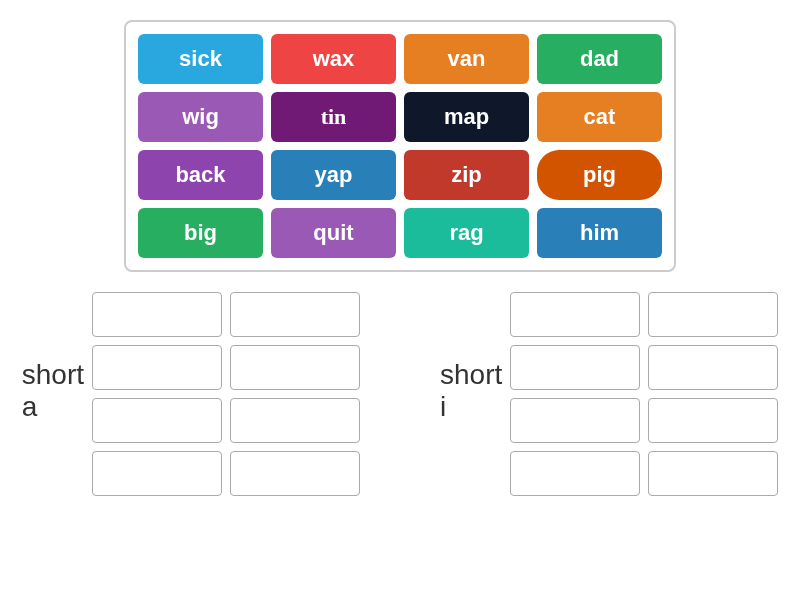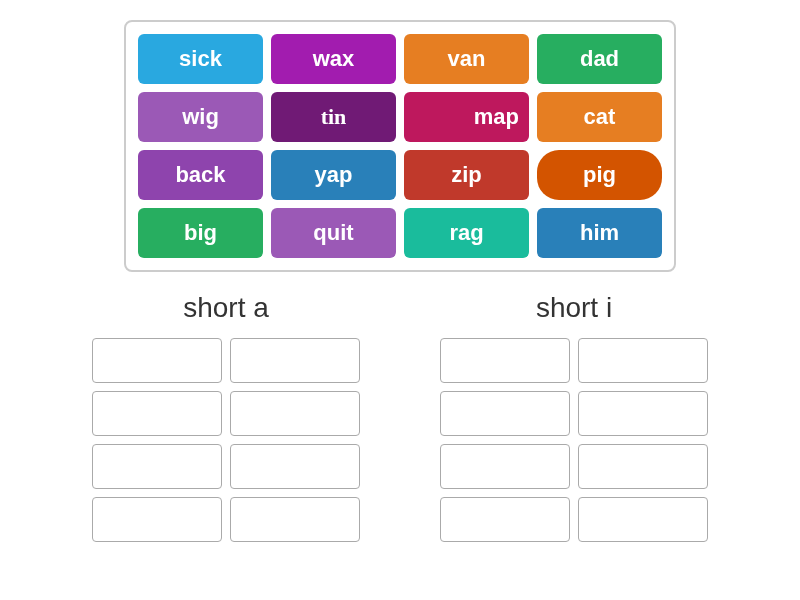--- a/index.html
+++ b/index.html
@@ -35,46 +35,46 @@
       border-radius: 6px;
       color: #fff;
       font-size: 22px;
       font-weight: bold;
       padding: 12px 10px;
       cursor: pointer;
       text-align: center;
     }
 
     .color-blue       { background-color: #29a8e0; }
-    .color-red        { background-color: #a21caf; }
+    .color-red        { background-color: #ef4444; }
     .color-orange     { background-color: #e67e22; }
     .color-green-dark { background-color: #27ae60; }
     .color-purple     { background-color: #9b59b6; }
     .color-blue-dark  { background-color: #701a75; font-family: Liberation Serif, serif; }
-    .color-teal       { background-color: #be185d; text-align: right; }
+    .color-teal       { background-color: #0f172a; }
     .color-orange2    { background-color: #e67e22; }
     .color-purple2    { background-color: #8e44ad; }
     .color-blue2      { background-color: #2980b9; }
     .color-red2       { background-color: #c0392b; }
     .color-orange3    { background-color: #d35400; border-radius: 22px; }
     .color-green2     { background-color: #27ae60; }
     .color-purple3    { background-color: #9b59b6; }
     .color-blue3      { background-color: #2980b9; }
     .color-teal2      { background-color: #1abc9c; }
 
     .categories {
       display: flex;
       gap: 80px;
       width: 680px;
       justify-content: center;
     }
 
     .category {
       display: flex;
-      flex-direction: column;
+      flex-direction: row;
       align-items: center;
       gap: 8px;
     }
 
     .category-title {
       font-size: 28px;
       color: #333;
       margin-bottom: 6px;
       font-weight: normal;
     }

